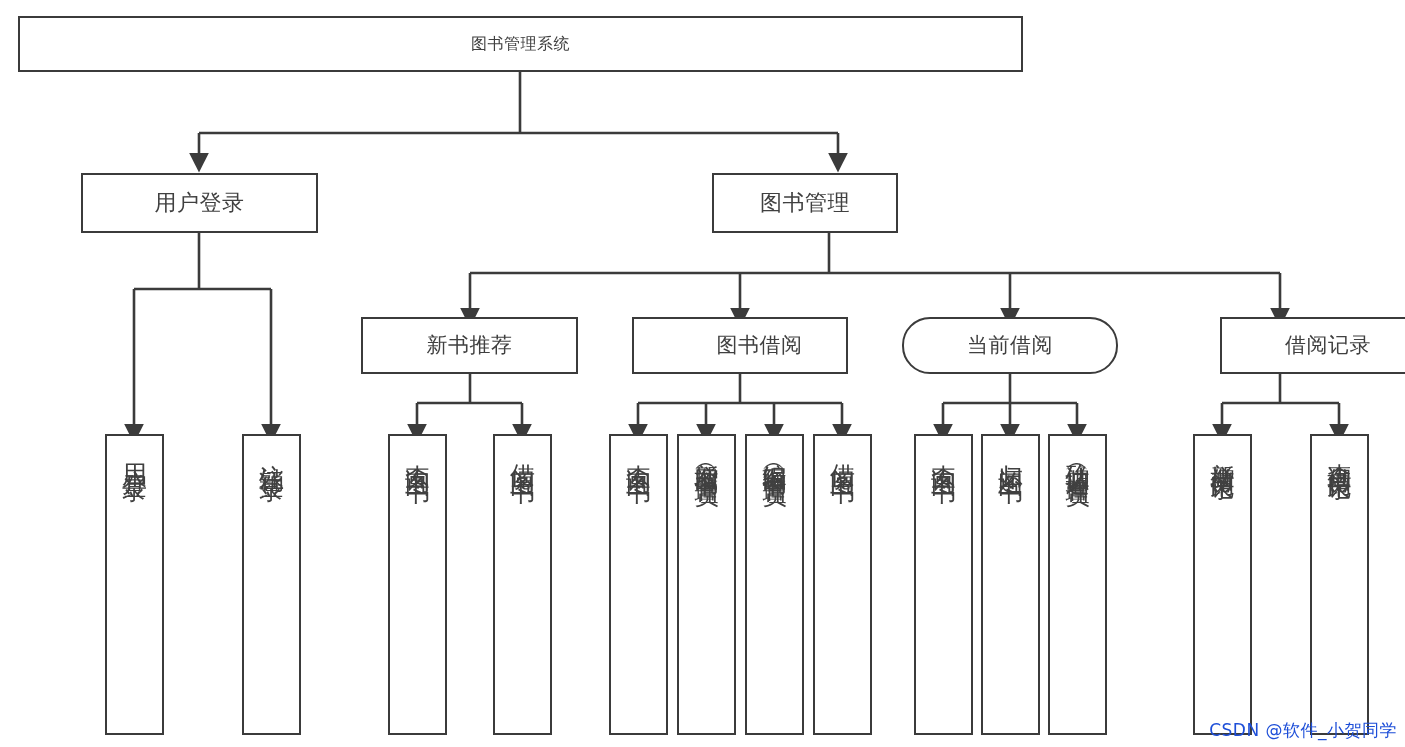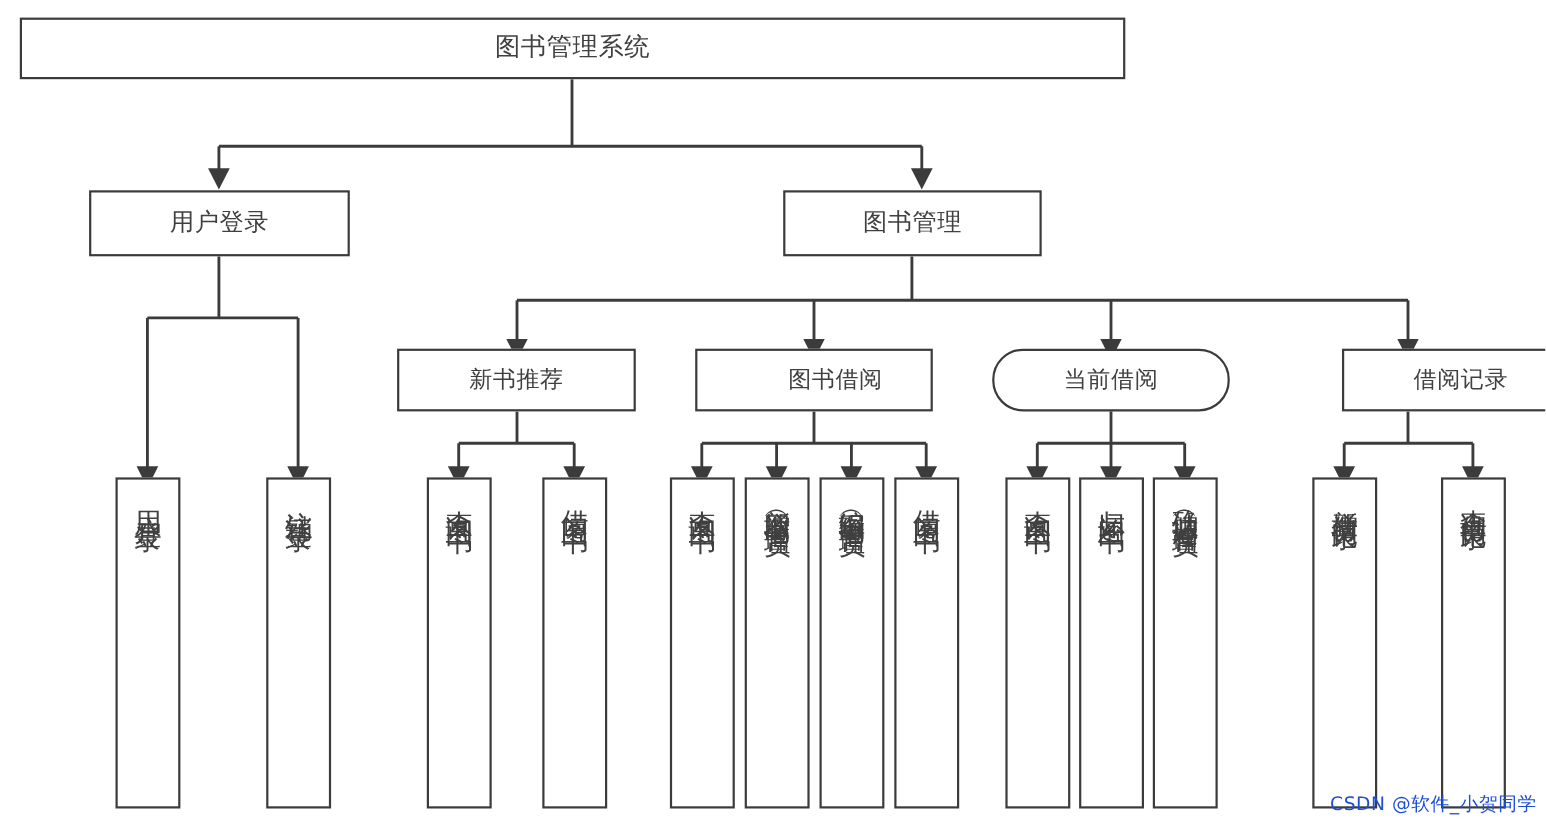--- a/index.html
+++ b/index.html
@@ -38,21 +38,21 @@
     z-index: 2;
   }
   .node-label {
     display: block;
     text-align: center;
     color: #404040;
     letter-spacing: 0.5px;
     line-height: 1.18;
     white-space: pre;
   }
-  .node.root .node-label { font-size: 23px; }
+  .node.root .node-label { font-size: 16px; }
   .node.level1 .node-label { font-size: 22px; }
   .node.level2 .node-label { font-size: 21px; }
   .node.leaf {
     align-items: flex-start;
     padding-top: 8px;
   }
   .node.leaf .node-label {
     writing-mode: vertical-rl;
     text-orientation: upright;
     font-size: 25px;
@@ -130,21 +130,21 @@
     </g>
   </svg>
 
   <div class="node root" style="left:18px; top:16px; width:1005px; height:56px;">
     <span class="node-label">图书管理系统</span>
   </div>
 
   <div class="node level1" style="left:81px; top:173px; width:237px; height:60px;">
     <span class="node-label">用户登录</span>
   </div>
-  <div class="node level1" style="left:712px; top:173px; width:235px; height:60px;">
+  <div class="node level1" style="left:712px; top:173px; width:186px; height:60px;">
     <span class="node-label">图书管理</span>
   </div>
 
   <div class="node level2" style="left:361px; top:317px; width:217px; height:57px;justify-content:center;">
     <span class="node-label">新书推荐</span>
   </div>
   <div class="node level2" style="left:632px; top:317px; width:216px; height:57px;padding-left:39px;">
     <span class="node-label">图书借阅</span>
   </div>
   <div class="node level2" style="left:902px; top:317px; width:216px; height:57px;border-radius:28px;">

